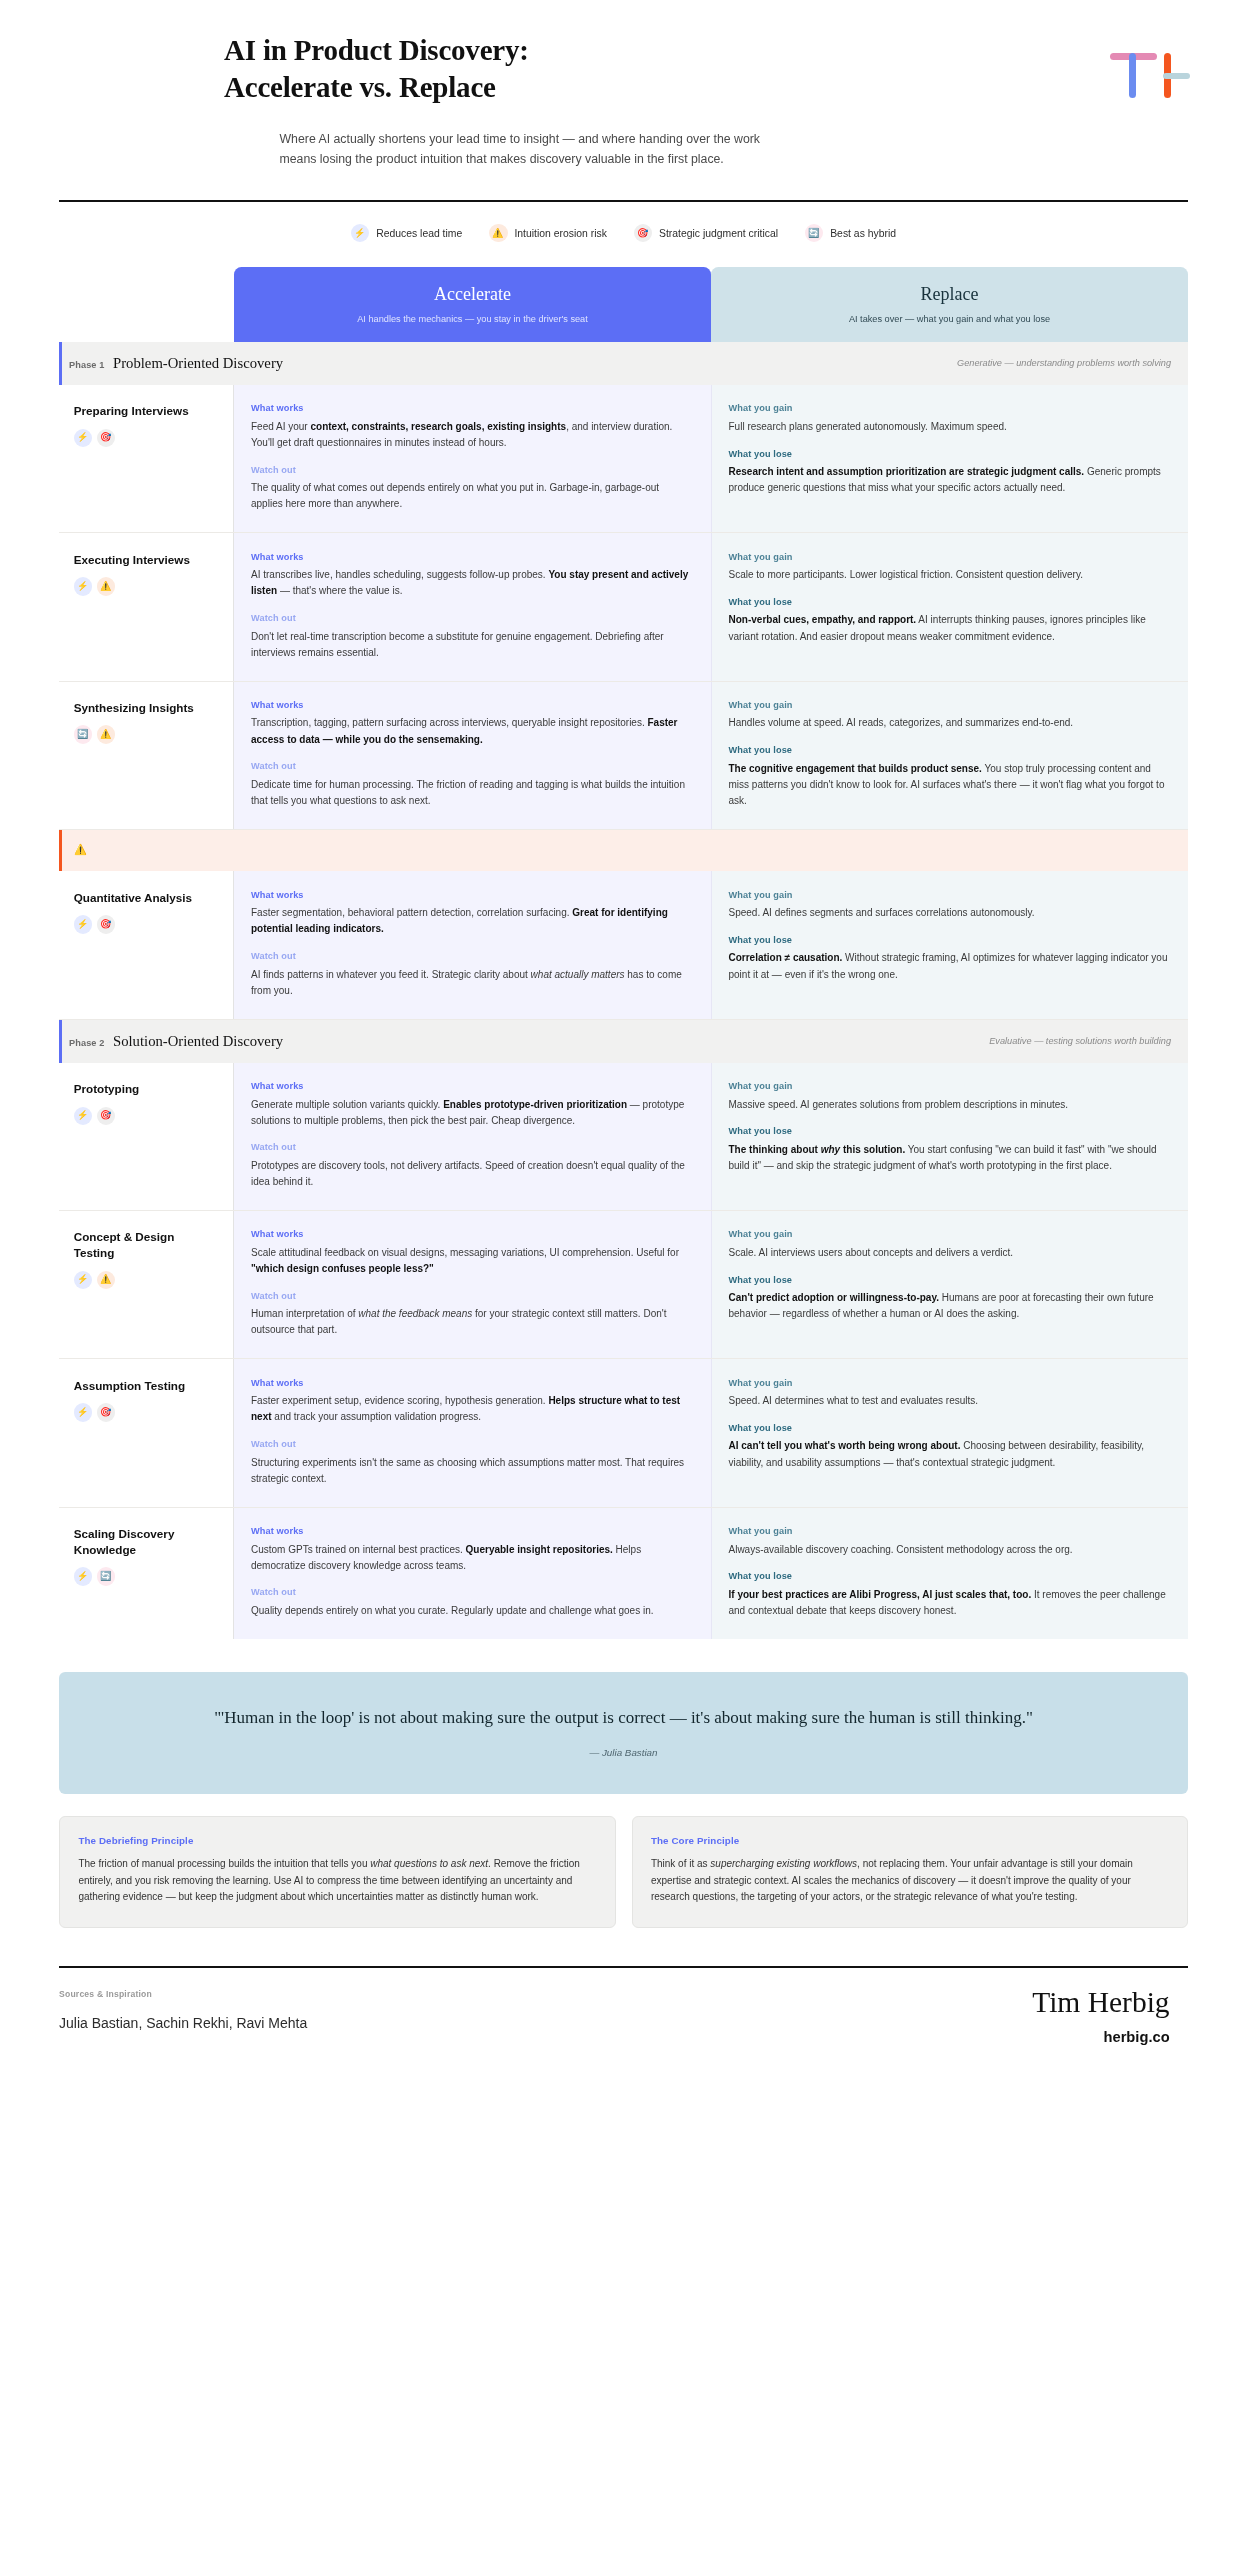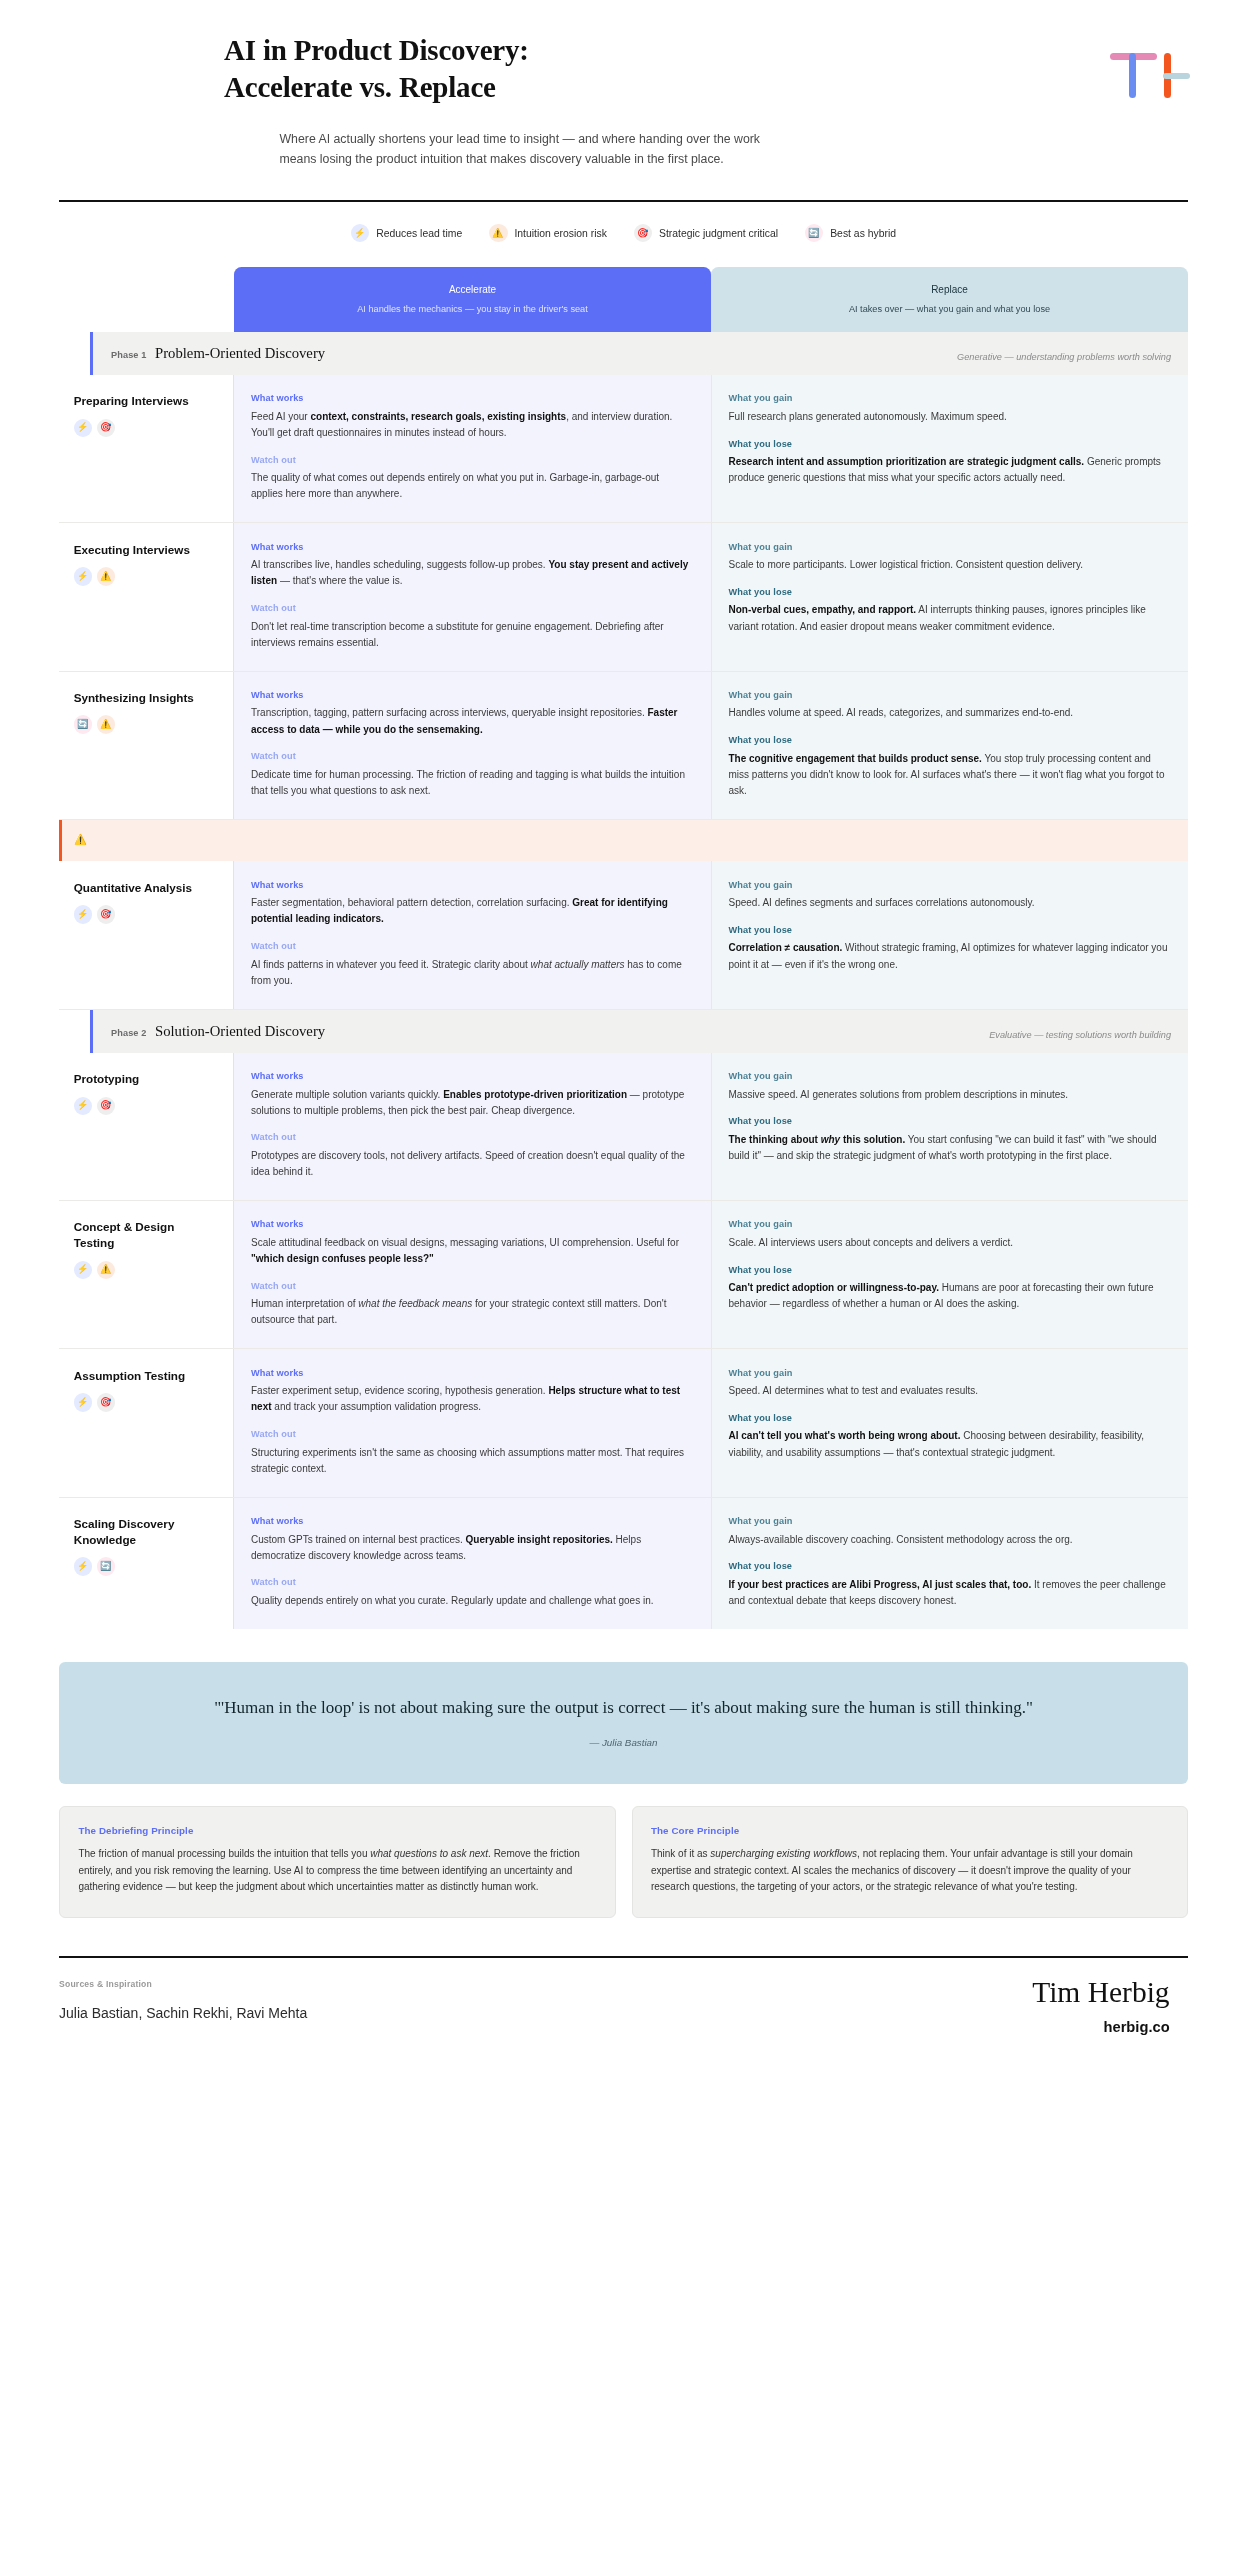--- a/index.html
+++ b/index.html
@@ -79,40 +79,39 @@
   }
   .colhead {
     flex: 1;
     padding: 17px 14.7px 18.4px 14.7px;
     text-align: center;
     border-radius: 7.4px 7.4px 0 0;
   }
   .colhead.accel { background: #5c6ef5; }
   .colhead.repl  { background: #cfe2e9; }
   .colhead-title {
-    font-family: Liberation Sans, sans-serif;
-    font-size: 10px;
+    font-family: Liberation Serif, serif;
+    font-size: 18px;
     margin-bottom: 8.6px;
   }
   .colhead-sub { font-size: 9.2px; }
   .colhead.accel .colhead-title, .colhead.accel .colhead-sub { color: #ffffff; }
   .colhead.accel .colhead-sub { color: #dfe4ff; }
   .colhead.repl .colhead-title { color: #18323c; }
   .colhead.repl .colhead-sub { color: #314a54; }
 
   
   .matrix { margin: 0 59px; }
   .phase-bar {
     display: flex;
-    align-items: flex-end;
+    align-items: center;
     justify-content: space-between;
     background: #f1f1f0;
     border-left: 3.7px solid #5c6ef5;
-    padding: 13px 17px 13px 18px;
-    margin-left: 31px;
+    padding: 13px 17px 13px 7px;
   }
   .phase-left { display: flex; align-items: baseline; gap: 8.6px; }
   .phase-num {
     font-size: 9.2px; font-weight: bold; color: #6b6b6b;
     letter-spacing: 0.1px;
   }
   .phase-name {
     font-family: "Liberation Serif", serif;
     font-size: 14.7px; color: #111111;
   }

